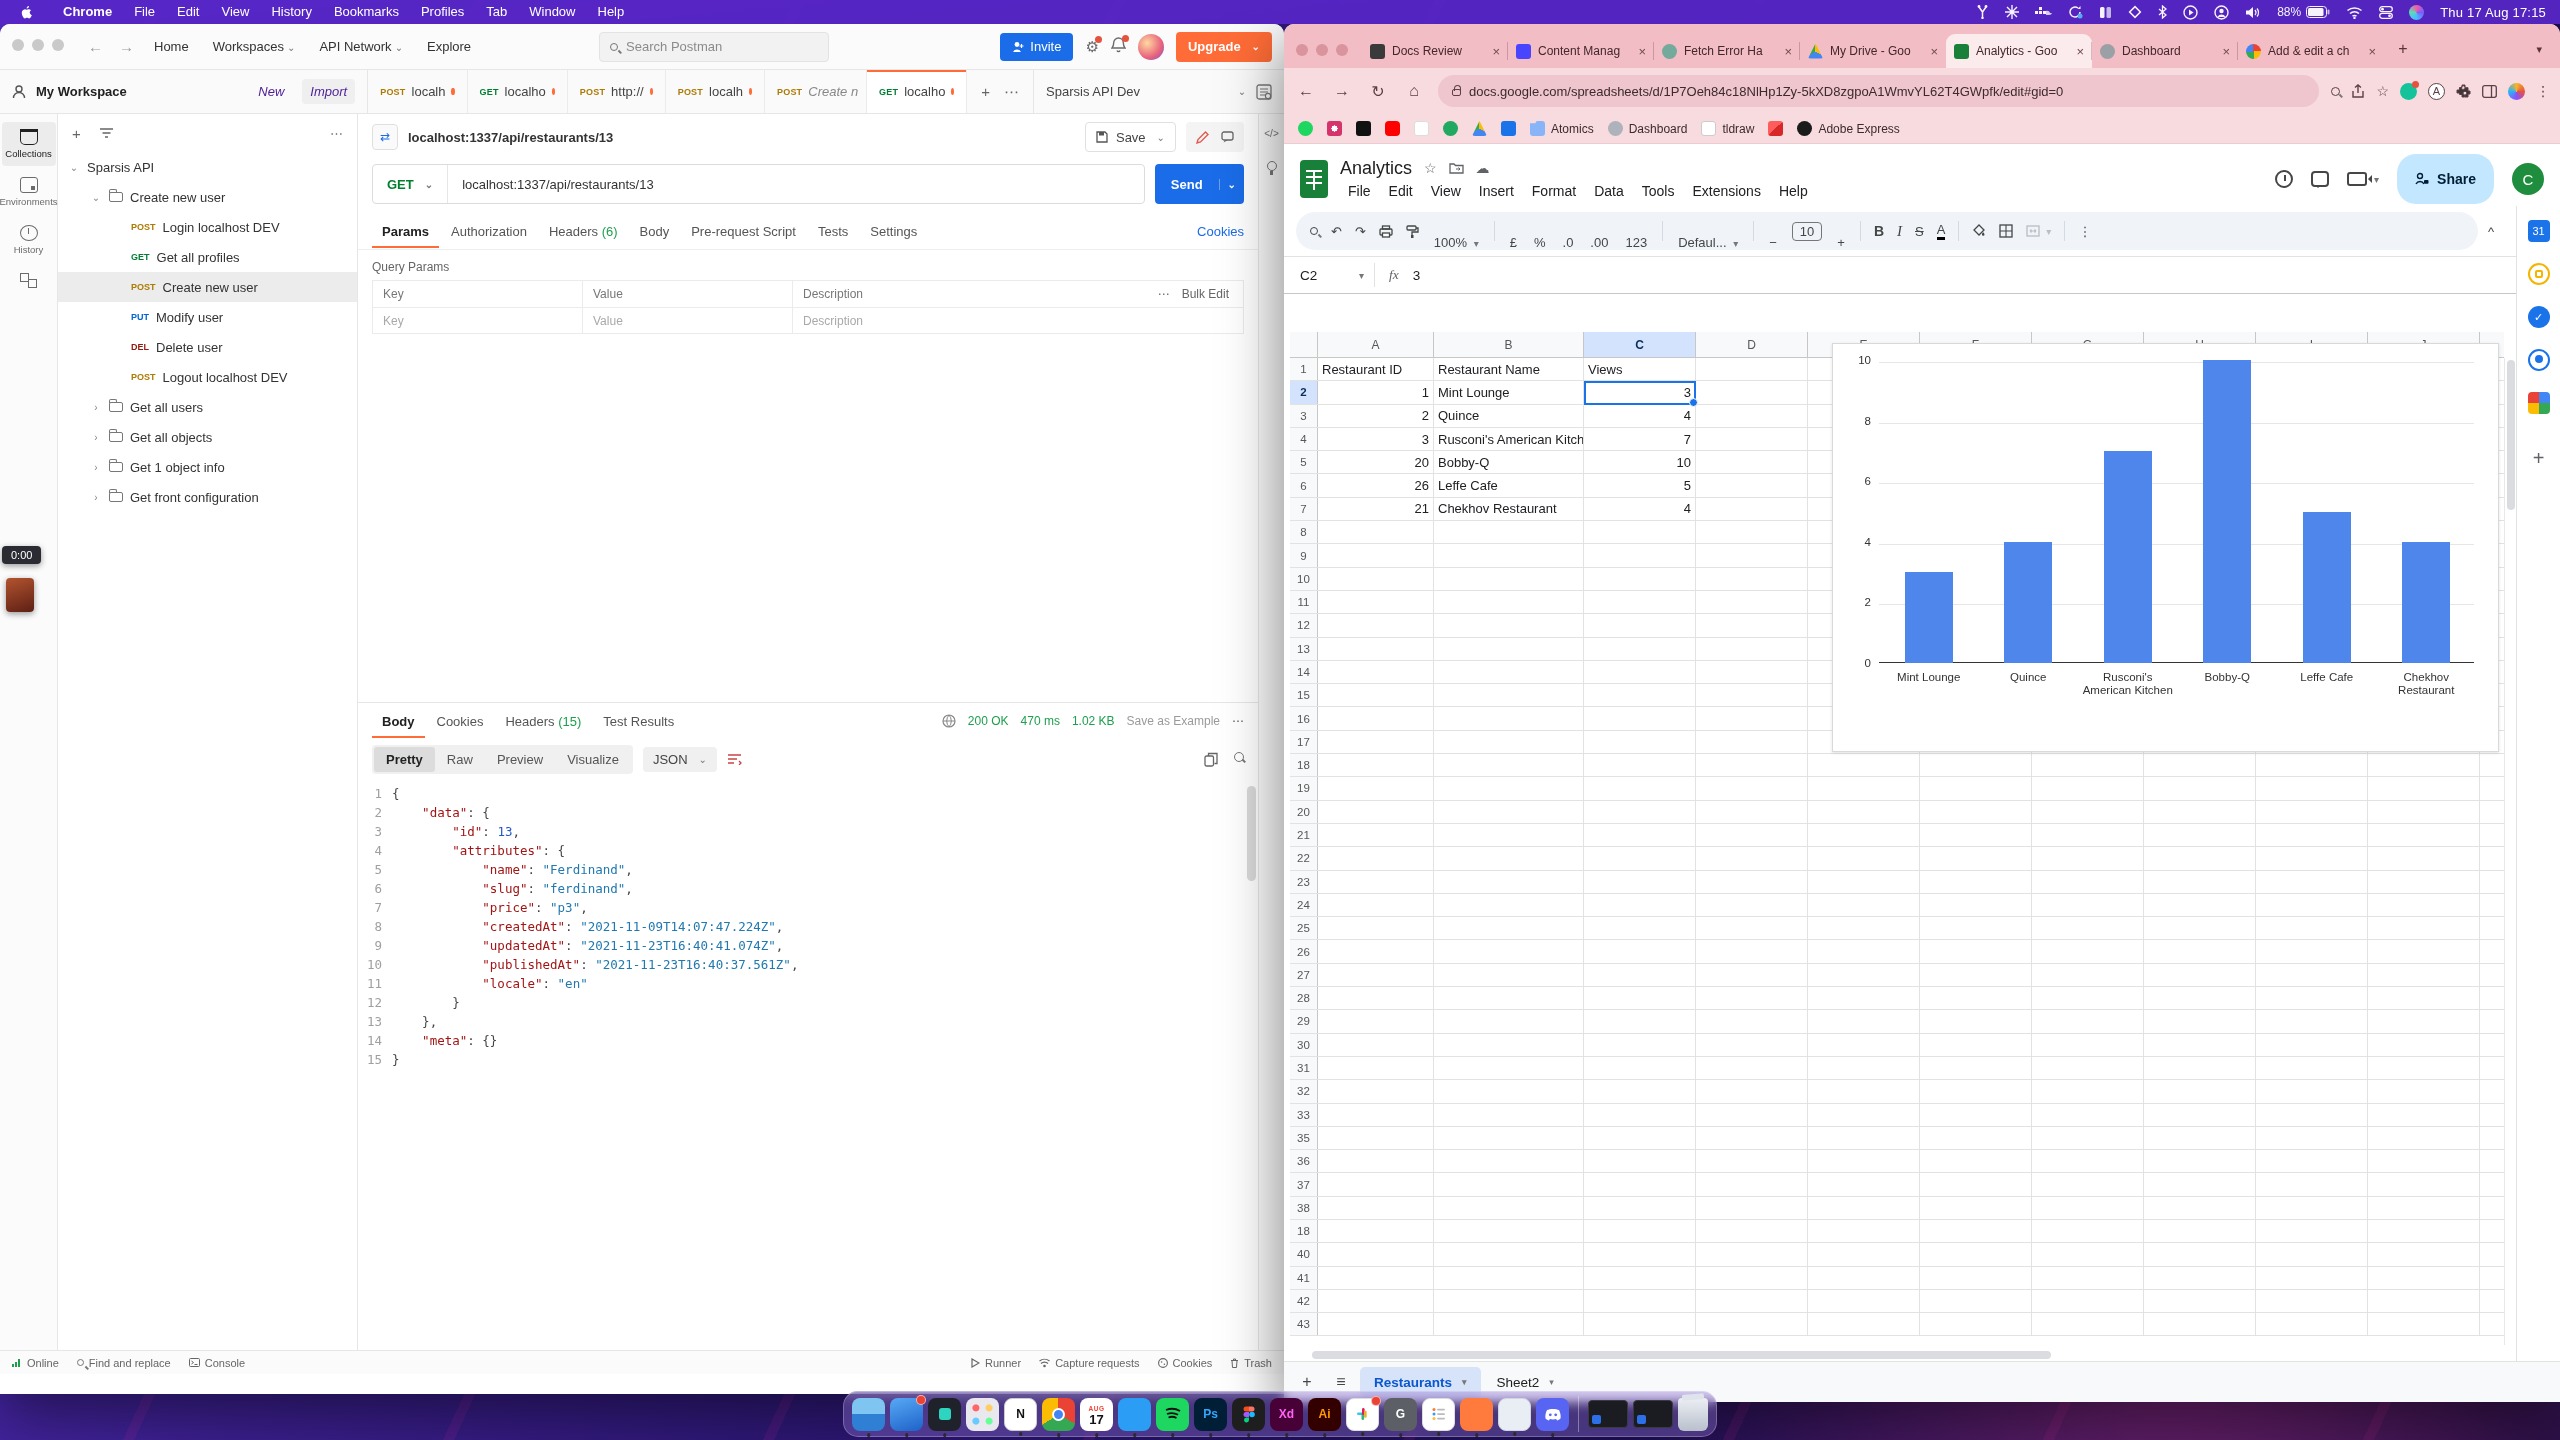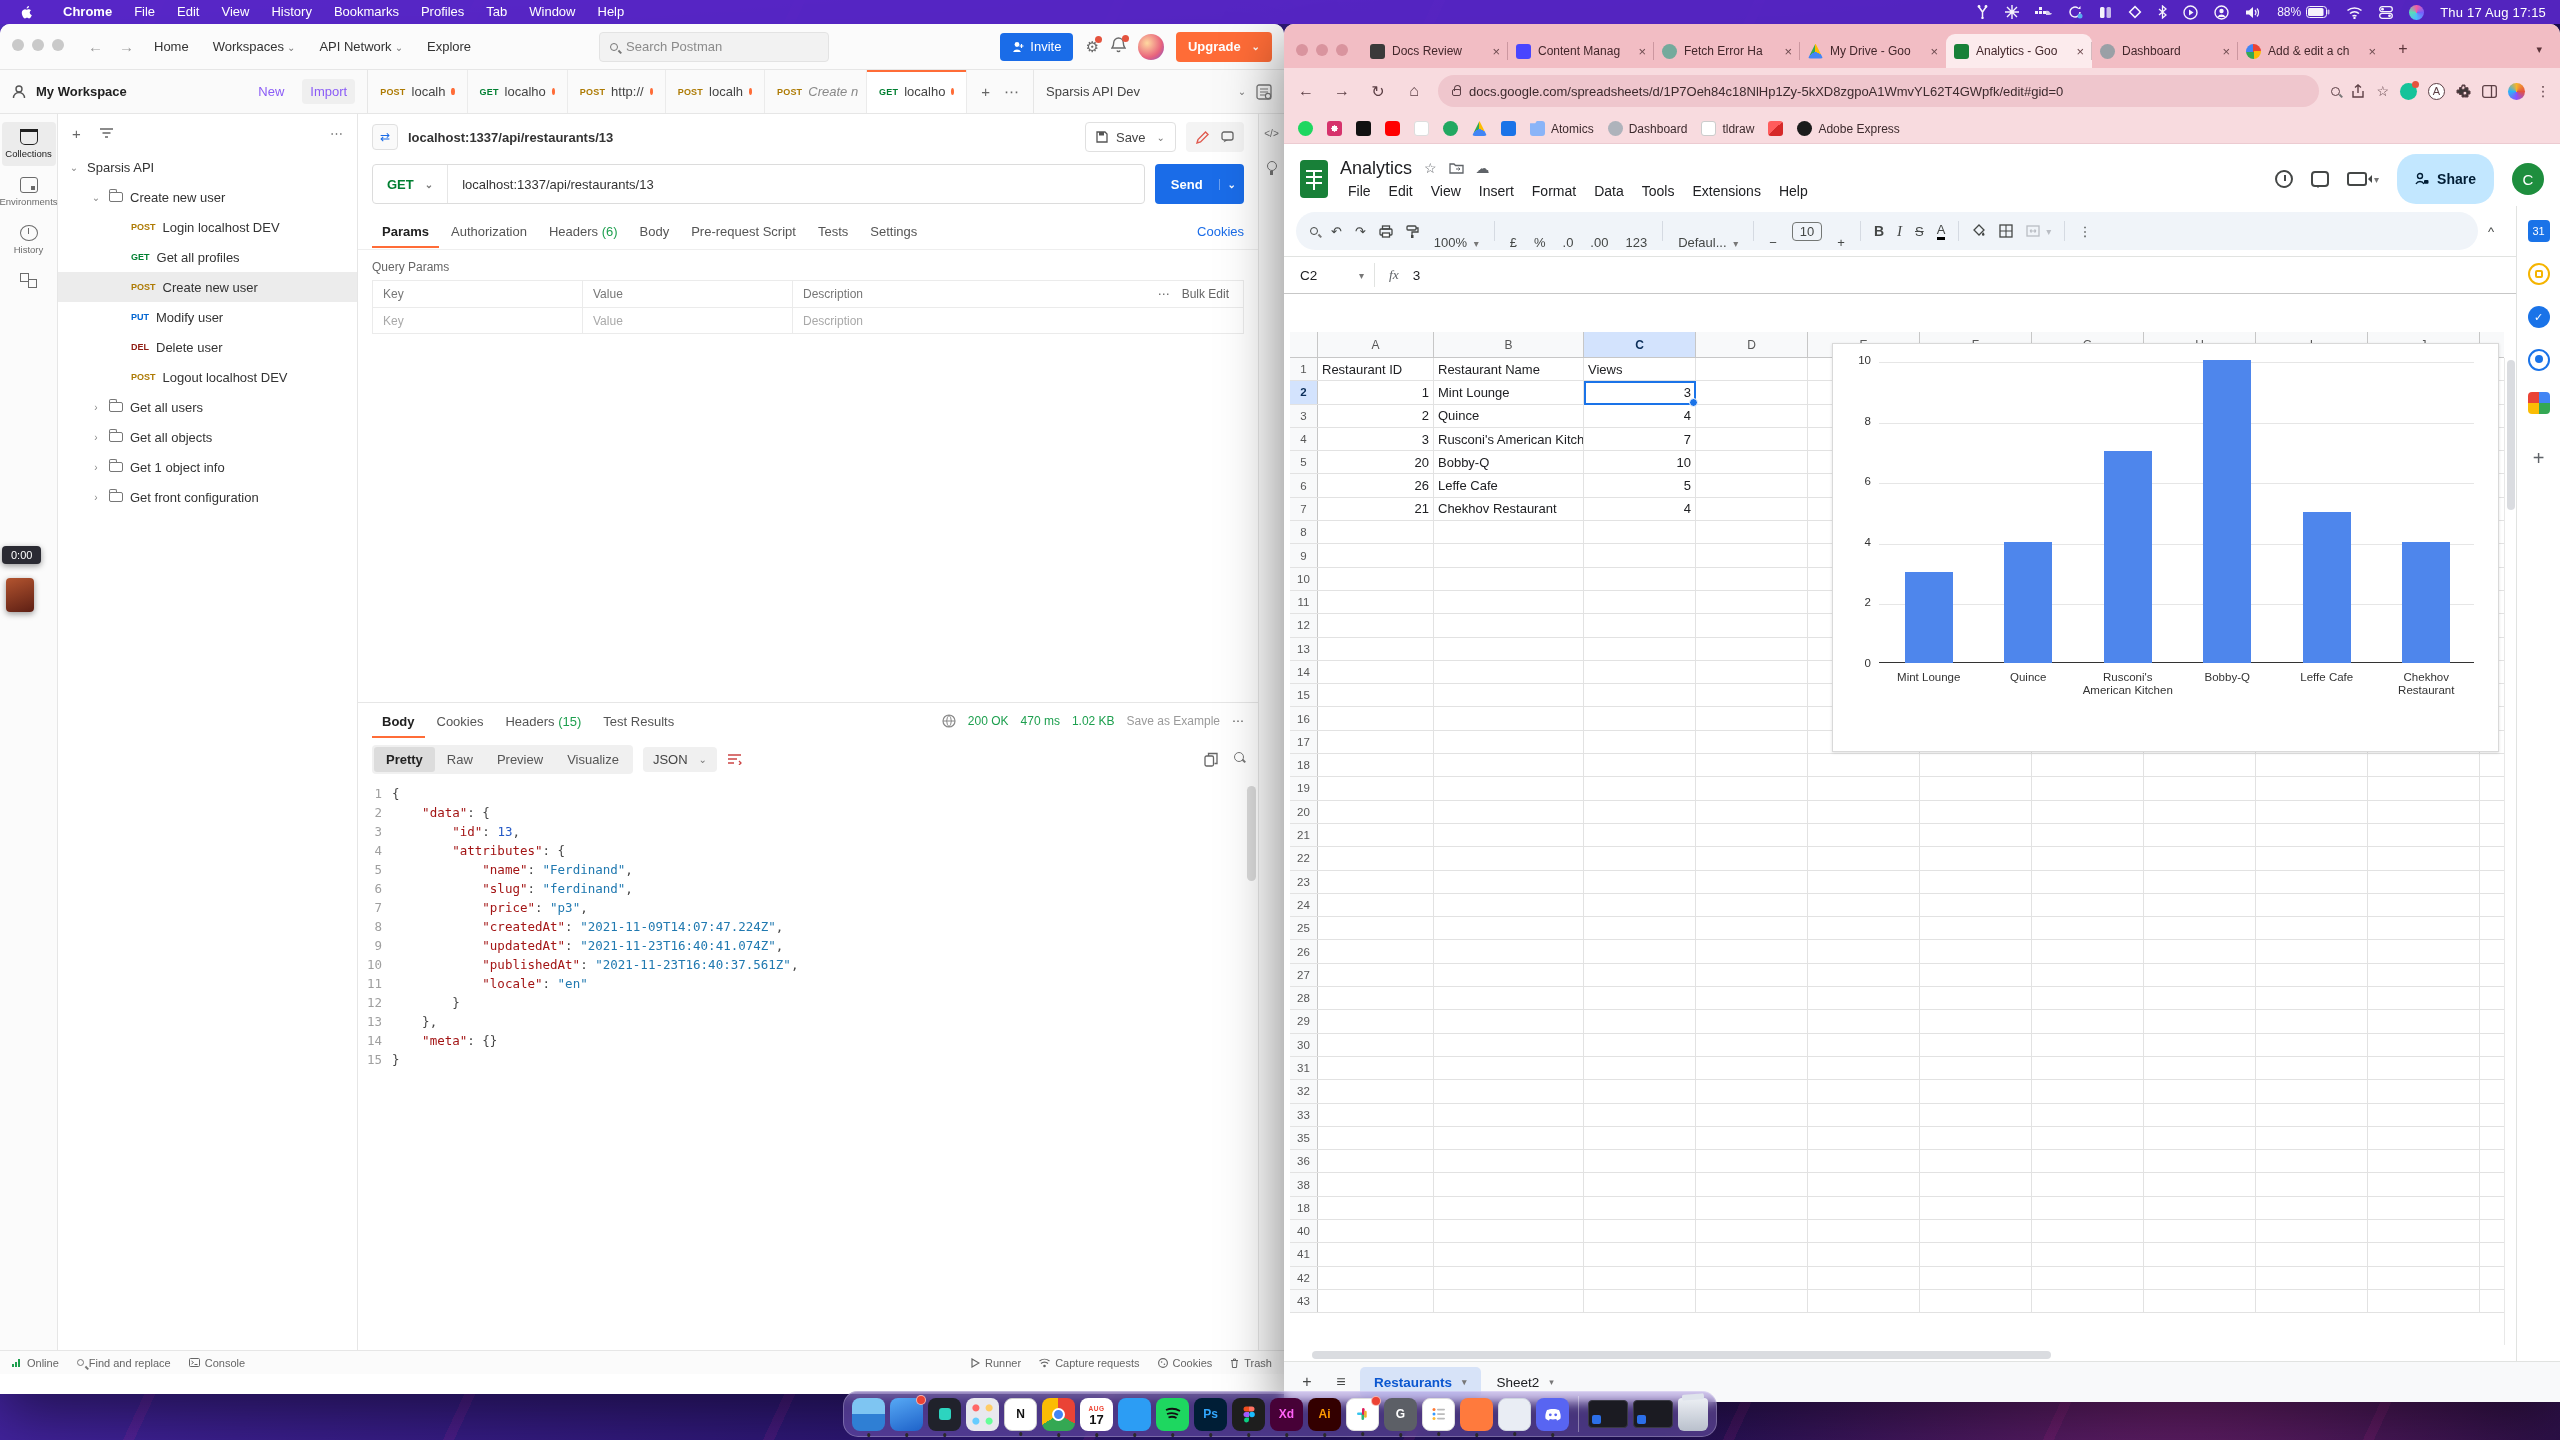--- a/index.html
+++ b/index.html
@@ -35,21 +35,21 @@
     display:flex;align-items:center;gap:8px;padding:0 10px;color:#8b8b8b;}
   .pm-right{margin-left:auto;display:flex;align-items:center;gap:12px;}
   .btn-invite{background:#1a6ce8;color:#fff;border-radius:4px;height:28px;padding:0 12px;display:flex;align-items:center;gap:6px;}
   .pm-iconbtn{position:relative;color:#6b6b6b;font-size:15px;}
   .dotbadge::after{content:"";position:absolute;top:-2px;right:-3px;width:7px;height:7px;border-radius:50%;background:#e4533e;}
   .avatar-pm{width:26px;height:26px;border-radius:50%;background:radial-gradient(circle at 35% 35%,#ffd9a0,#e8637c 60%,#7a4fd0);}
   .btn-upgrade{background:#ff6c37;color:#fff;border-radius:4px;height:30px;padding:0 12px;display:flex;align-items:center;gap:8px;font-weight:bold;}
   .pm-tabbar{height:44px;background:#fafafa;border-bottom:1px solid #e6e6e6;display:flex;align-items:stretch;}
   .pm-ws{display:flex;align-items:center;gap:10px;padding:0 12px;width:382px;border-right:1px solid #e6e6e6;}
   .pm-ws .wsname{font-weight:bold;}
-  .pm-ws .wsbtn{color:#8b5cf6;background:#fafafa;padding:5px 8px;border-radius:4px;}
+  .pm-ws .wsbtn{color:#4c1d95;background:#fafafa;padding:5px 8px;border-radius:4px;font-style:italic;}
   .pm-ws .wsbtn.imp{background:#efefef;}
   #pmTabs{display:flex;align-items:stretch;overflow:hidden;max-width:640px;}
   .ptab{display:flex;align-items:center;gap:6px;padding:0 12px;border-right:1px solid #ebebeb;color:#444;min-width:0;white-space:nowrap;}
   .ptab .m{font-size:9px;font-weight:bold;letter-spacing:.2px;}
   .ptab.active{background:#fff;box-shadow:inset 0 2px 0 #ff6c37;}
   .ptab .dirty{width:7px;height:7px;border-radius:50%;background:#ff6c37;}
   .ptab.preview .t{font-style:italic;color:#888;}
   .pm-tabact{display:flex;align-items:center;gap:14px;padding:0 14px;color:#666;font-size:15px;}
   .pm-env{margin-left:auto;display:flex;align-items:center;gap:10px;padding:0 12px;border-left:1px solid #e6e6e6;width:260px;color:#444;}
   .pm-env .envname{flex:1;}
@@ -1494,20 +1494,33 @@
             <span class="scell" style="width: 112px;"></span>
             <span class="scell" style="width: 112px;"></span>
             <span class="scell" style="width: 112px;"></span>
             <span class="scell" style="width: 112px;"></span>
             <span class="scell" style="width: 112px;"></span>
             <span class="scell" style="width: 112px;"></span>
             <span class="scell" style="width: 112px;"></span>
             <span class="scell" style="width: 112px;"></span>
           </div>
           <div class="srow">
+            <span class="rowhdr">37</span>
+            <span class="scell" style="width: 116px;"></span>
+            <span class="scell" style="width: 150px;"></span>
+            <span class="scell" style="width: 112px;"></span>
+            <span class="scell" style="width: 112px;"></span>
+            <span class="scell" style="width: 112px;"></span>
+            <span class="scell" style="width: 112px;"></span>
+            <span class="scell" style="width: 112px;"></span>
+            <span class="scell" style="width: 112px;"></span>
+            <span class="scell" style="width: 112px;"></span>
+            <span class="scell" style="width: 112px;"></span>
+          </div>
+          <div class="srow">
             <span class="rowhdr">38</span>
             <span class="scell" style="width: 116px;"></span>
             <span class="scell" style="width: 150px;"></span>
             <span class="scell" style="width: 112px;"></span>
             <span class="scell" style="width: 112px;"></span>
             <span class="scell" style="width: 112px;"></span>
             <span class="scell" style="width: 112px;"></span>
             <span class="scell" style="width: 112px;"></span>
             <span class="scell" style="width: 112px;"></span>
             <span class="scell" style="width: 112px;"></span>

